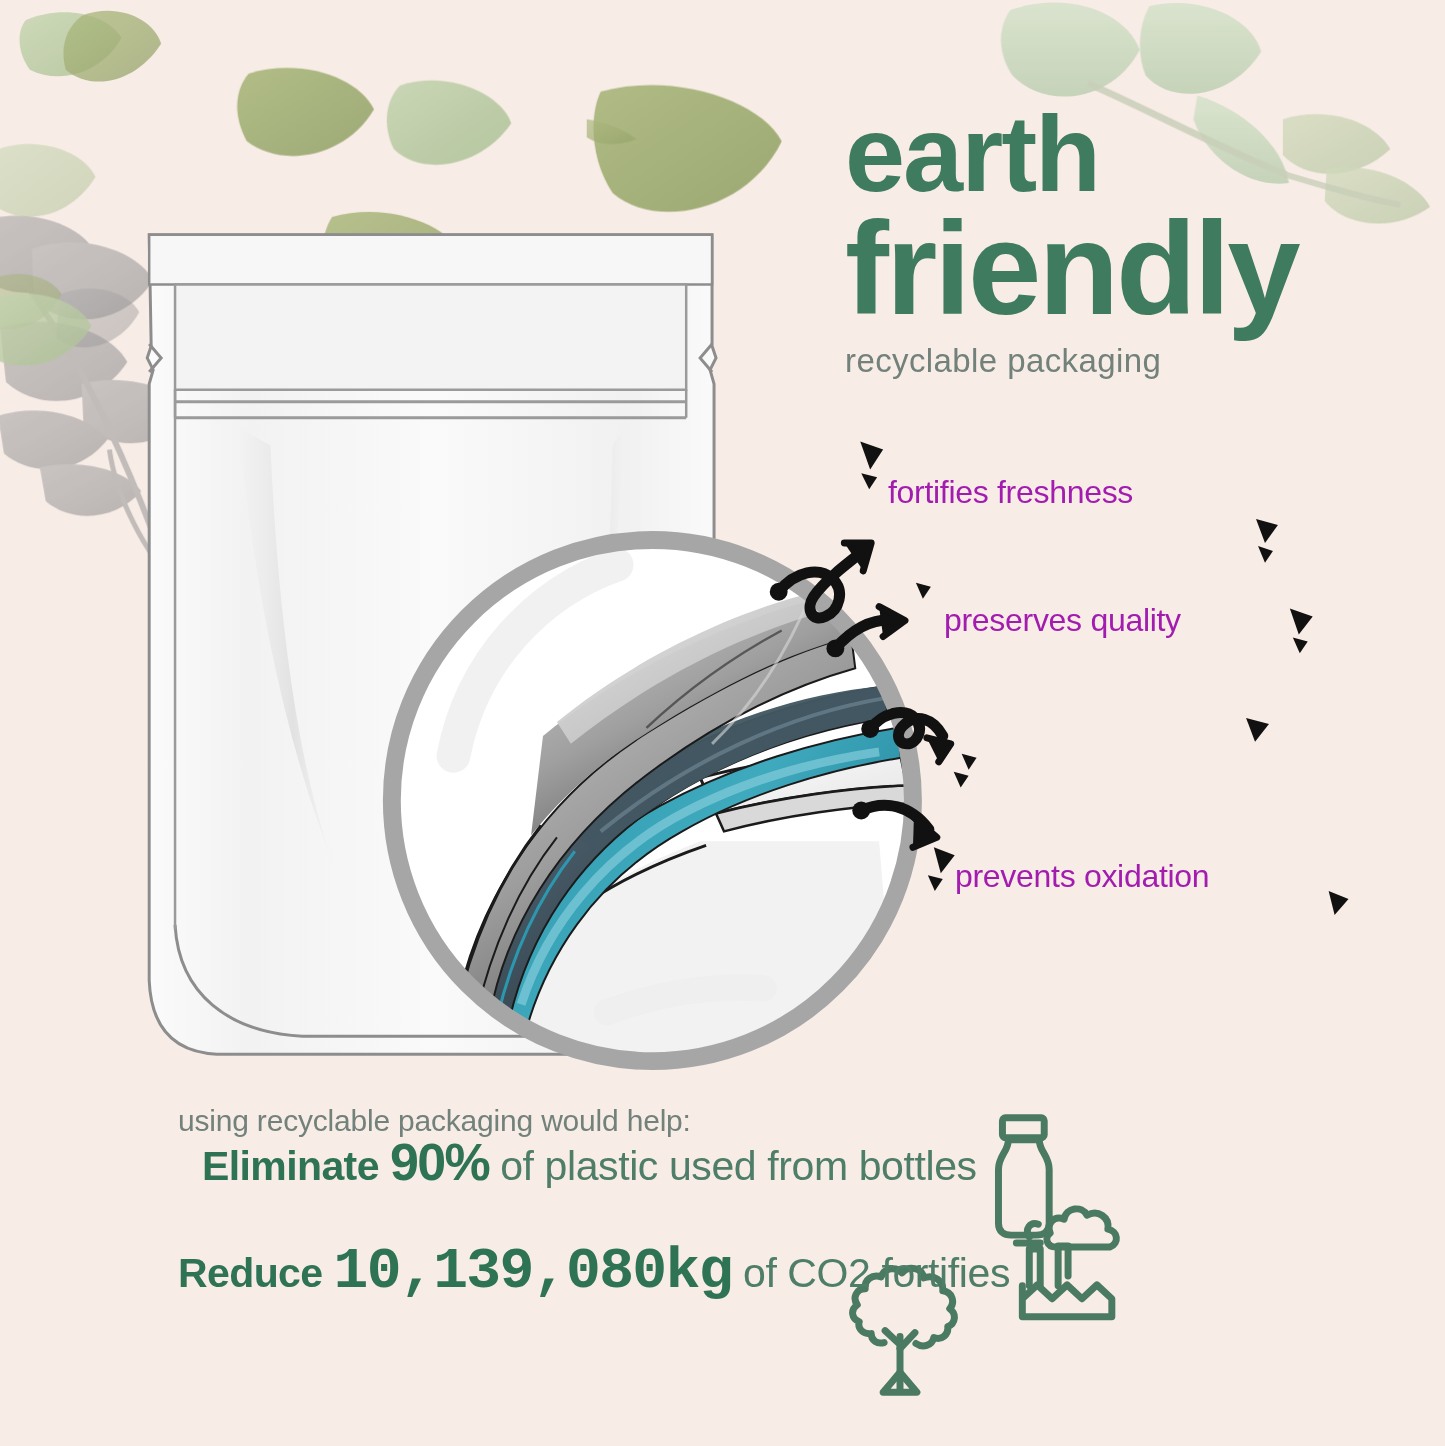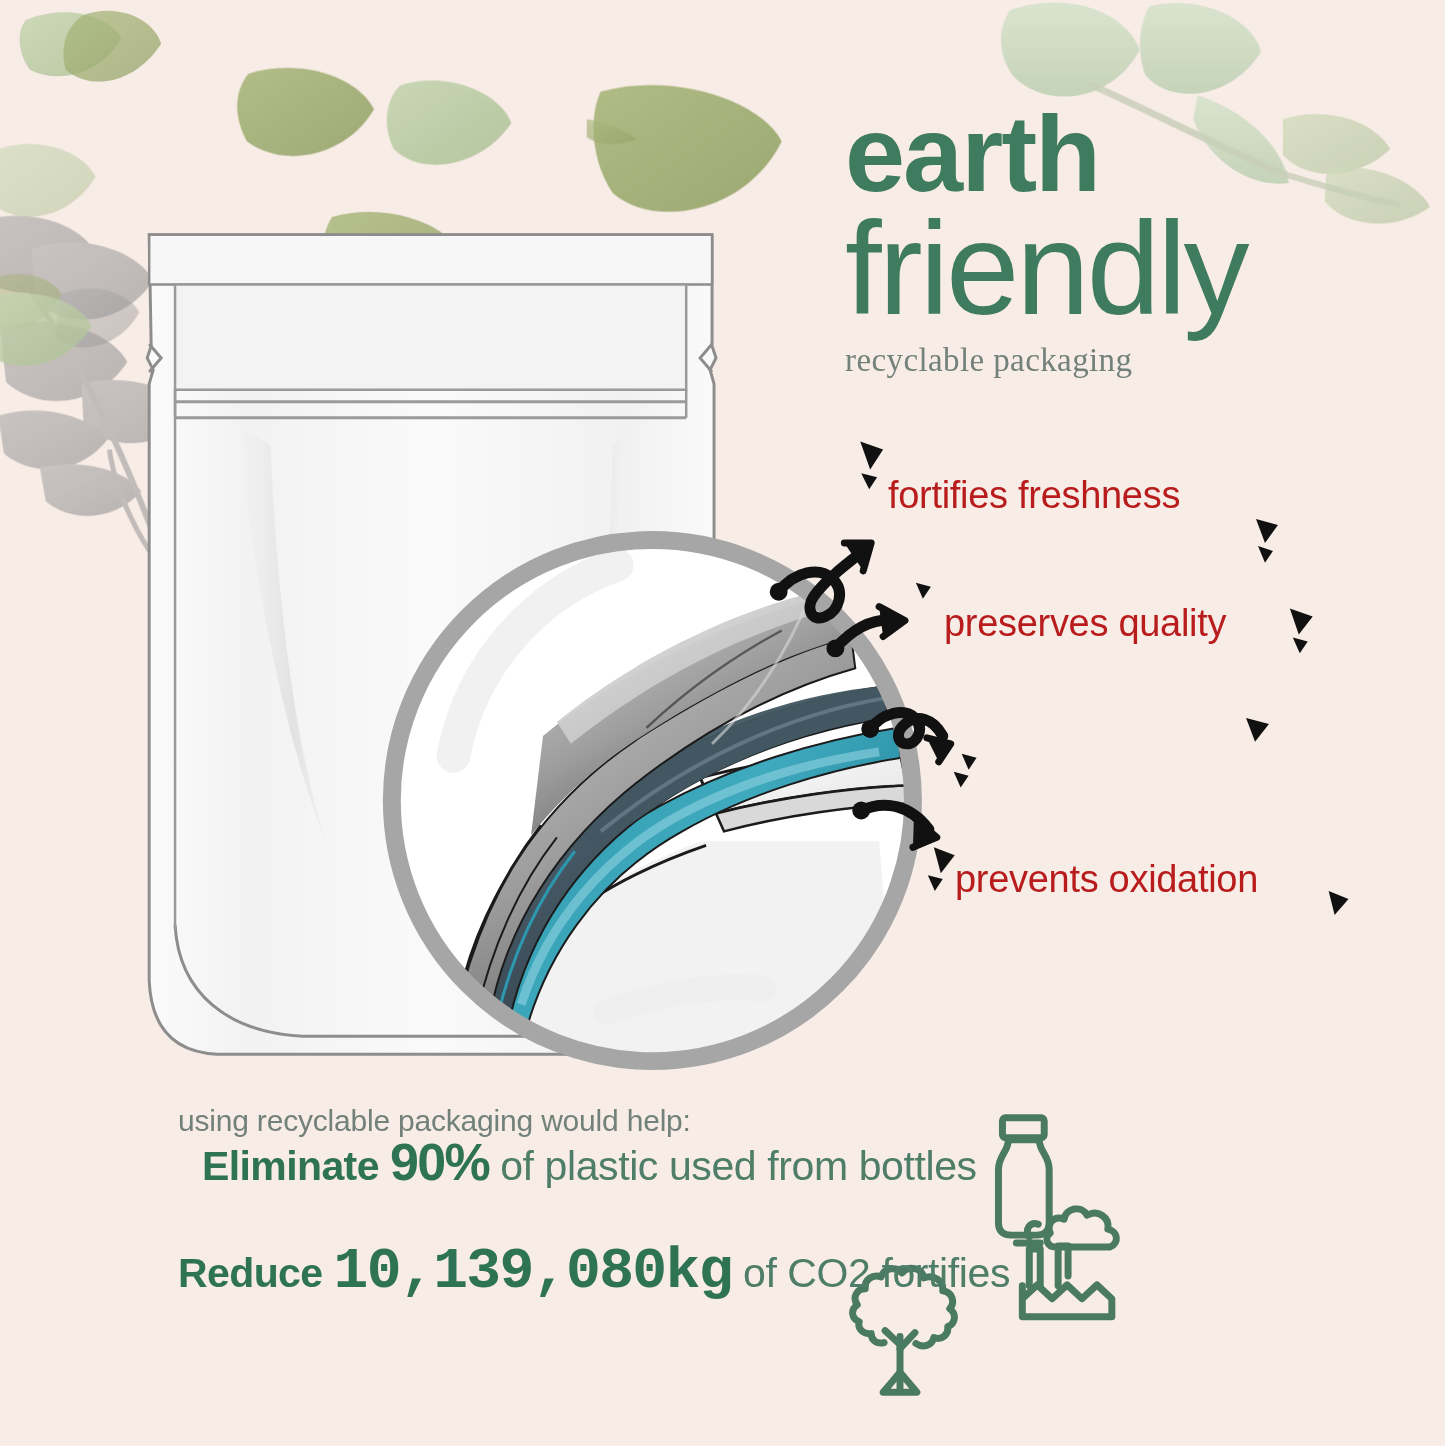--- a/index.html
+++ b/index.html
@@ -25,41 +25,41 @@
     font-size:108px;
     font-weight:700;
     letter-spacing:-2px;
     line-height:0.93;
     font-family:"Liberation Sans", sans-serif;
   }
   .h-friendly {
     display:block;
     color:#3f7b5f;
     font-size:132px;
-    font-weight:400;
+    font-weight:700;
     letter-spacing:-3px;
     line-height:0.92;
     margin-top:4px;
     font-family:"Liberation Sans", sans-serif;
   }
   .h-sub {
     display:block;
     color:#72817a;
     font-size:33px;
     font-weight:400;
     letter-spacing:0.4px;
     margin-top:12px;
-    font-family:Liberation Serif, serif;
+    font-family:Liberation Sans, sans-serif;
   }
 
   
   .feature-label {
     position:absolute;
-    color:#b91c1c;
-    font-size:38px;
+    color:#a21caf;
+    font-size:32px;
     font-weight:400;
     letter-spacing:-0.3px;
     white-space:nowrap;
     font-family:"Liberation Sans", sans-serif;
   }
   .f0 { left:888px; top:474px; }
   .f1 { left:944px; top:602px; }
   .f2 { left:973px; top:729px; }
   .f3 { left:955px; top:858px; }
 

